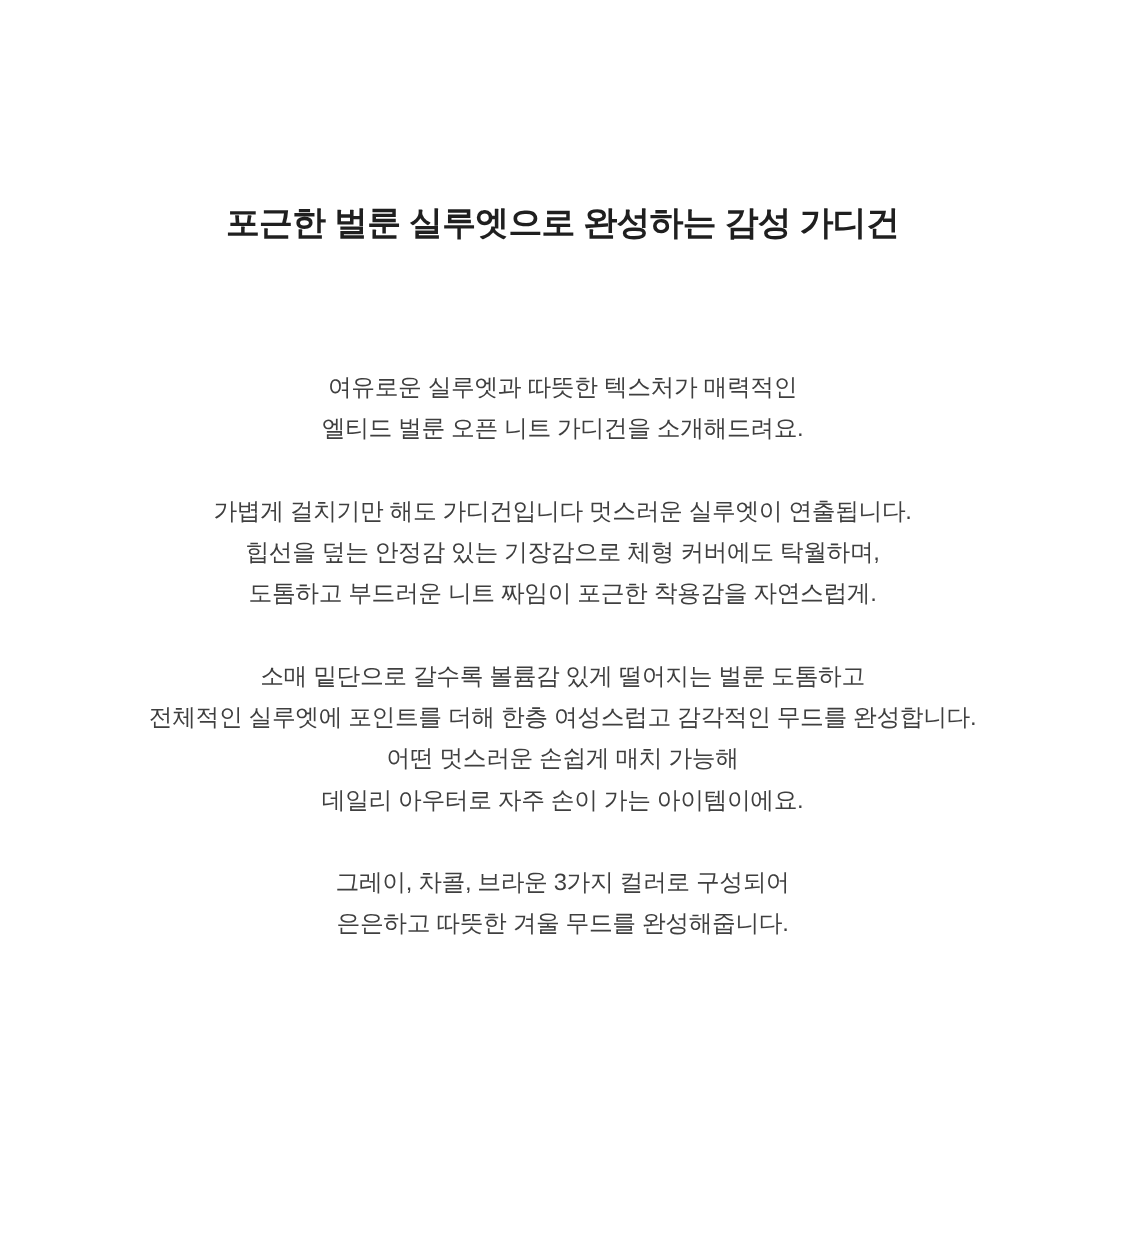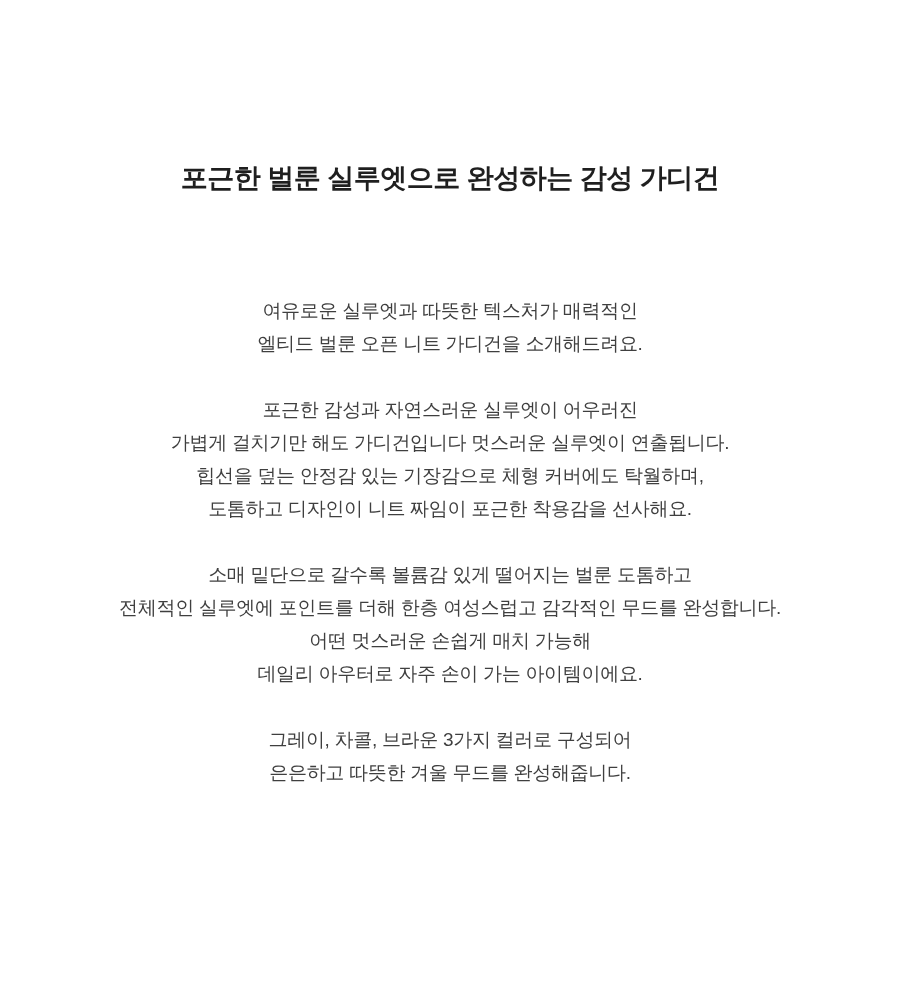--- a/index.html
+++ b/index.html
@@ -59,24 +59,23 @@
   <h1 class="headline">포근한 벌룬 실루엣으로 완성하는 감성 가디건</h1>
 
   <div class="body-block">
 
     <p class="para">
       <span class="line">여유로운 실루엣과 따뜻한 텍스처가 매력적인</span>
       <span class="line">엘티드 벌룬 오픈 니트 가디건을 소개해드려요.</span>
     </p>
 
     <p class="para">
-      <span class="line">포근한 감성과 자연스러운 실루엣이 어우러진</span>
       <span class="line">가볍게 걸치기만 해도 가디건입니다 멋스러운 실루엣이 연출됩니다.</span>
       <span class="line">힙선을 덮는 안정감 있는 기장감으로 체형 커버에도 탁월하며,</span>
-      <span class="line">도톰하고 디자인이 니트 짜임이 포근한 착용감을 선사해요.</span>
+      <span class="line">도톰하고 부드러운 니트 짜임이 포근한 착용감을 자연스럽게.</span>
     </p>
 
     <p class="para">
       <span class="line">소매 밑단으로 갈수록 볼륨감 있게 떨어지는 벌룬 도톰하고</span>
       <span class="line">전체적인 실루엣에 포인트를 더해 한층 여성스럽고 감각적인 무드를 완성합니다.</span>
       <span class="line">어떤 멋스러운 손쉽게 매치 가능해</span>
       <span class="line">데일리 아우터로 자주 손이 가는 아이템이에요.</span>
     </p>
 
     <p class="para">

